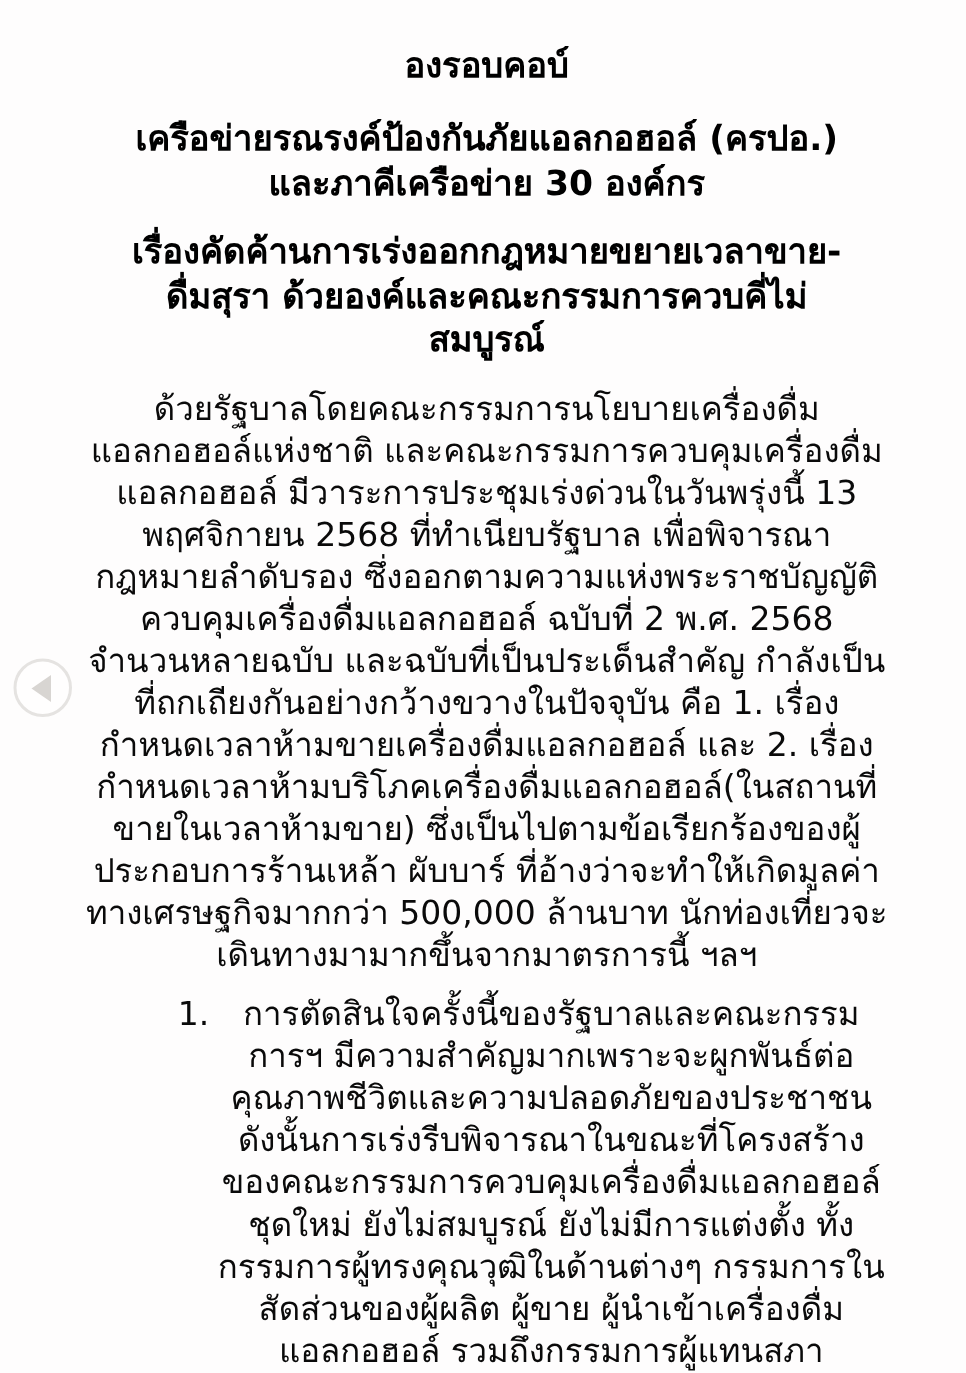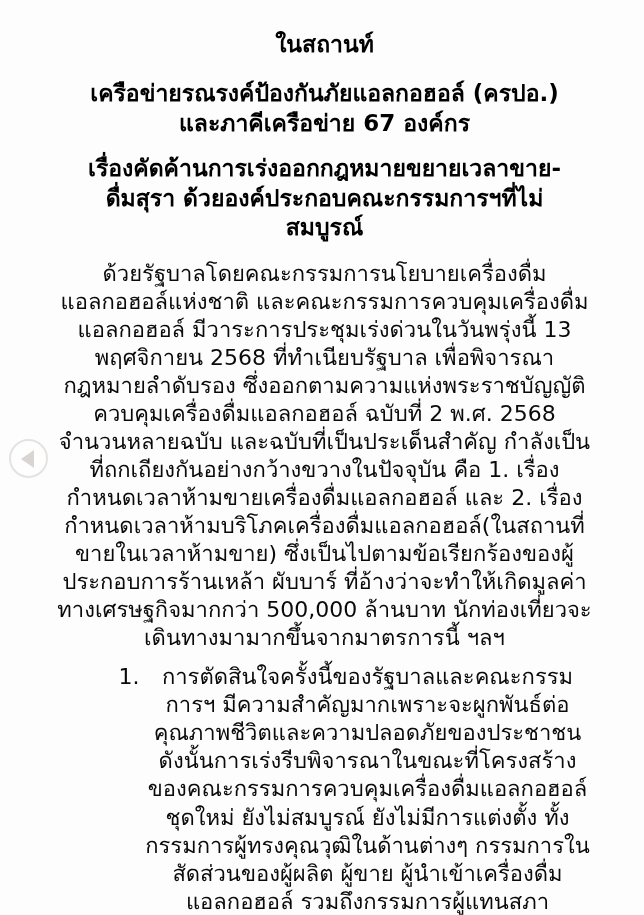--- a/index.html
+++ b/index.html
@@ -70,25 +70,25 @@
     margin-right: 3px;
   }
 </style>
 </head>
 <body>
 
 <div class="stage">
 
   <div class="doc">
 
-    <div class="heading h-title">ในสถานท์</div>
+    <div class="heading h-title">องรอบคอบ์</div>
 
-    <div class="heading h-org">เครือข่ายรณรงค์ป้องกันภัยแอลกอฮอล์ (ครปอ.) และภาคีเครือข่าย 67 องค์กร</div>
+    <div class="heading h-org">เครือข่ายรณรงค์ป้องกันภัยแอลกอฮอล์ (ครปอ.) และภาคีเครือข่าย 30 องค์กร</div>
 
-    <div class="heading h-subject">เรื่องคัดค้านการเร่งออกกฎหมายขยายเวลาขาย-ดื่มสุรา ด้วยองค์ประกอบคณะกรรมการฯที่ไม่สมบูรณ์</div>
+    <div class="heading h-subject">เรื่องคัดค้านการเร่งออกกฎหมายขยายเวลาขาย-ดื่มสุรา ด้วยองค์และคณะกรรมการควบคี่ไม่สมบูรณ์</div>
 
     <div class="body-text para">ด้วยรัฐบาลโดยคณะกรรมการนโยบายเครื่องดื่มแอลกอฮอล์แห่งชาติ และคณะกรรมการควบคุมเครื่องดื่มแอลกอฮอล์  มีวาระการประชุมเร่งด่วนในวันพรุ่งนี้ 13 พฤศจิกายน 2568 ที่ทำเนียบรัฐบาล  เพื่อพิจารณากฎหมายลำดับรอง ซึ่งออกตามความแห่งพระราชบัญญัติควบคุมเครื่องดื่มแอลกอฮอล์ ฉบับที่ 2 พ.ศ. 2568  จำนวนหลายฉบับ และฉบับที่เป็นประเด็นสำคัญ กำลังเป็นที่ถกเถียงกันอย่างกว้างขวางในปัจจุบัน คือ 1. เรื่องกำหนดเวลาห้ามขายเครื่องดื่มแอลกอฮอล์  และ 2. เรื่องกำหนดเวลาห้ามบริโภคเครื่องดื่มแอลกอฮอล์(ในสถานที่ขายในเวลาห้ามขาย)  ซึ่งเป็นไปตามข้อเรียกร้องของผู้ประกอบการร้านเหล้า ผับบาร์  ที่อ้างว่าจะทำให้เกิดมูลค่าทางเศรษฐกิจมากกว่า 500,000 ล้านบาท นักท่องเที่ยวจะเดินทางมามากขึ้นจากมาตรการนี้  ฯลฯ</div>
 
 
     <div class="list">
       <div class="list-item body-text">
         <span class="list-num">1.</span>
         <span class="list-text">การตัดสินใจครั้งนี้ของรัฐบาลและคณะกรรมการฯ มีความสำคัญมากเพราะจะผูกพันธ์ต่อคุณภาพชีวิตและความปลอดภัยของประชาชน  ดังนั้นการเร่งรีบพิจารณาในขณะที่โครงสร้างของคณะกรรมการควบคุมเครื่องดื่มแอลกอฮอล์ชุดใหม่ ยังไม่สมบูรณ์ ยังไม่มีการแต่งตั้ง ทั้งกรรมการผู้ทรงคุณวุฒิในด้านต่างๆ  กรรมการในสัดส่วนของผู้ผลิต ผู้ขาย ผู้นำเข้าเครื่องดื่มแอลกอฮอล์  รวมถึงกรรมการผู้แทนสภาหอการค้า  สภาอุตสาหกรรม  และสภาการท่องเที่ยว  ที่ยังมิได้แต่งตั้ง  ซึ่งในการพิจารณาออกกฏหมายลำดับรองทั้งสองฉบับเป็นเรื่องใหญ่มาก  จำเป็นต้องรอบคอบ มีข้อมูลที่รอบด้าน ด้วยกรรมการที่ครบถ้วนสมบูรณ์ร่วมพิจารณา</span>
       </div>
     </div>

